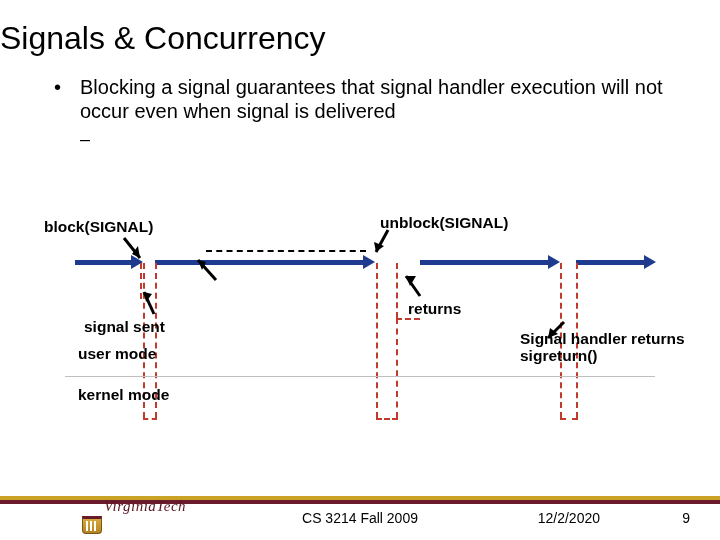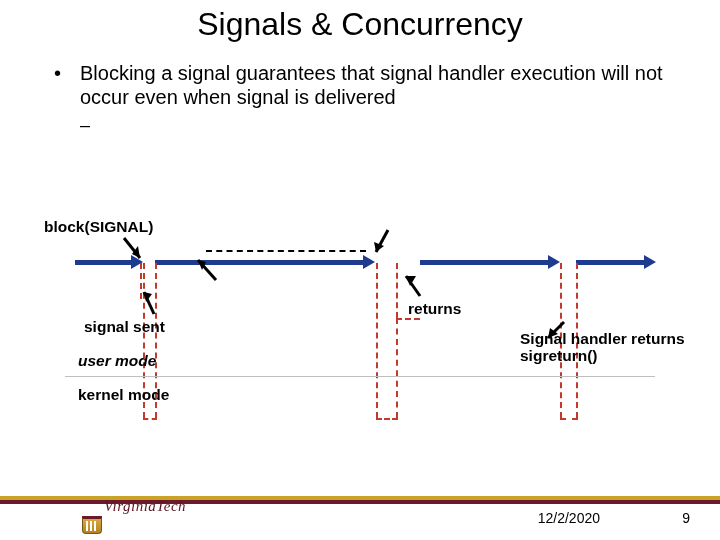--- a/index.html
+++ b/index.html
@@ -6,24 +6,23 @@
   body {
     width: 720px;
     height: 540px;
     background: #fff;
     font-family: Arial, Helvetica, sans-serif;
     color: #000;
     position: relative;
     overflow: hidden;
   }
   .title {
-    text-align: center;
     font-size: 32px;
     font-weight: 400;
-    padding-top: 6px;
+    padding-top: 20px;
     padding-bottom: 18px;
   }
   .bullets {
     padding-left: 54px;
     padding-right: 30px;
   }
   .b1 {
     font-size: 20px;
     line-height: 1.22;
     display: flex;
@@ -175,23 +174,24 @@
   <div class="dv" style="left:396px; top:63px; height:55px;"></div>
   <div class="dh" style="left:396px; top:118px; width:24px;"></div>
 
   <div class="dv" style="left:560px; top:63px; height:155px;"></div>
   <div class="dv" style="left:576px; top:63px; height:155px;"></div>
   <div class="dh" style="left:560px; top:218px; width:18px;"></div>
 
   <div class="dv" style="left:140px; top:63px; height:36px;"></div>
 
   <span class="lbl bold" style="left:44px; top:18px;">block(SIGNAL)</span>
+  <span class="lbl bold" style="left:380px; top:14px;">unblock(SIGNAL)</span>
   <span class="lbl bold" style="left:408px; top:100px;">returns</span>
   <span class="lbl bold" style="left:84px; top:118px;">signal sent</span>
-  <span class="lbl bold" style="left:78px; top:152px;font-style:italic;">user mode</span>
+  <span class="lbl bold" style="left:78px; top:145px;">user mode</span>
   <span class="lbl bold" style="left:78px; top:186px;">kernel mode</span>
   <div class="lbl bold" style="left:520px; top:130px;">
     <span>Signal handler returns</span><br>
     <span>sigreturn()</span>
   </div>
 
   <div class="divider" style="top:176px;"></div>
 
   <svg class="mini-arrow" style="left:120px; top:36px;" width="30" height="28">
     <line x1="4" y1="2" x2="20" y2="22" stroke="#000" stroke-width="3"></line>
@@ -224,15 +224,16 @@
   <div class="band-gold"></div>
   <div class="band-maroon"></div>
 </div>
 
 <div class="vt-logo">
   <span class="txt">VirginiaTech</span>
   <div class="shield"></div>
 </div>
 
 <div class="footer">
+  <div class="center">CS 3214 Fall 2009</div>
   <div class="date">12/2/2020</div>
   <div class="pnum">9</div>
 </div>
 
 </body></html>

